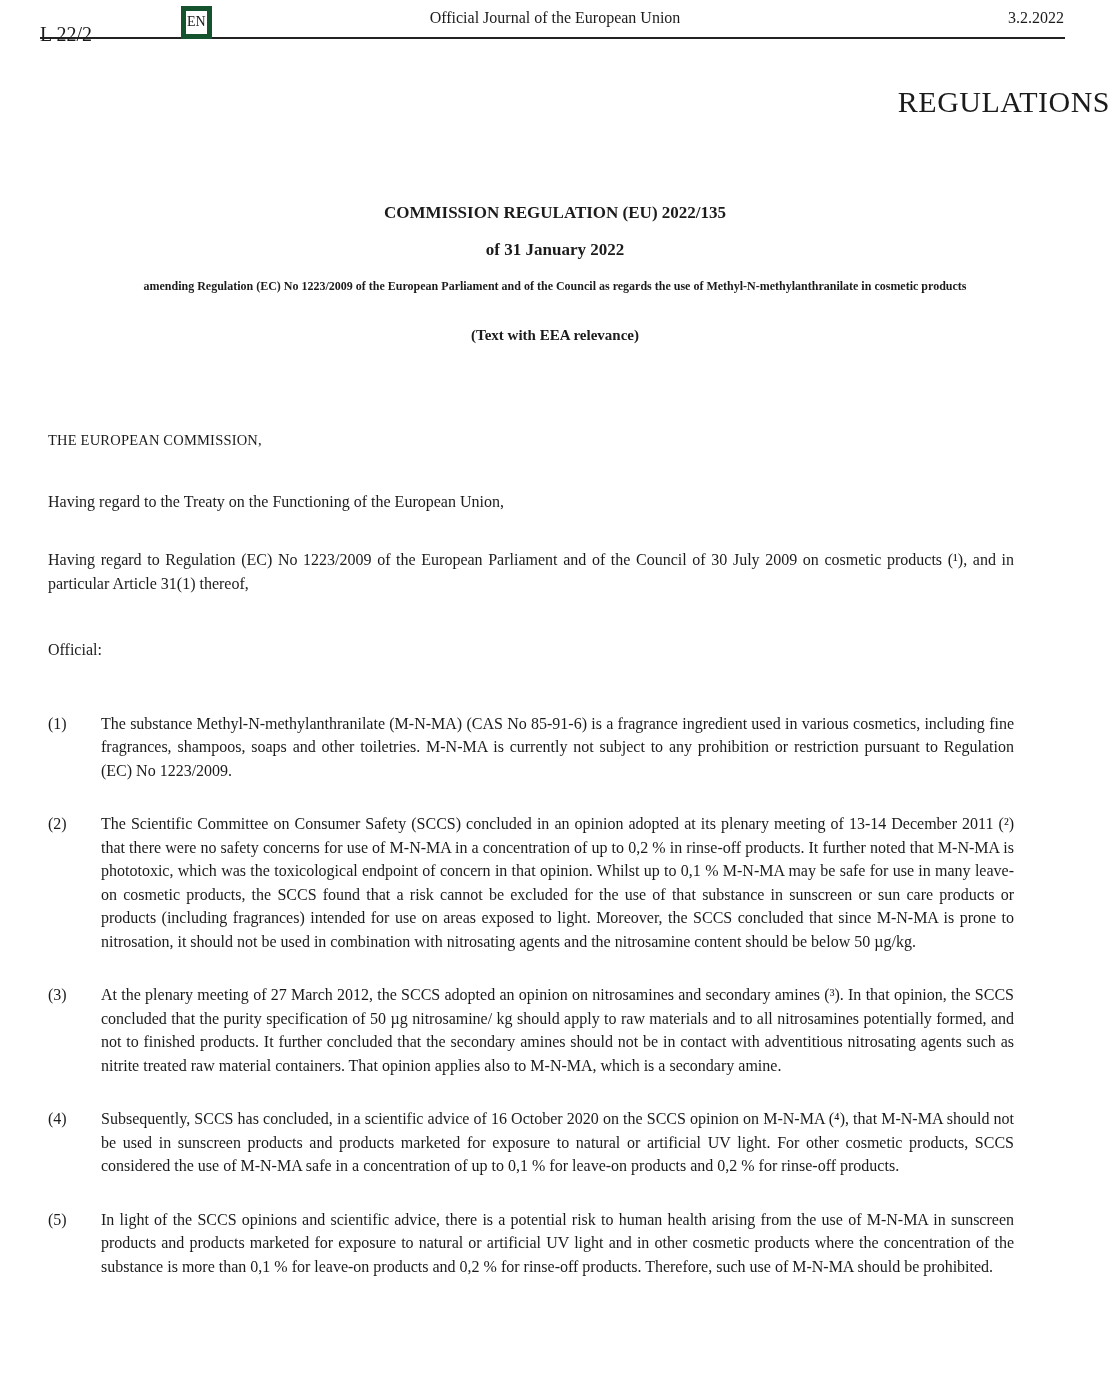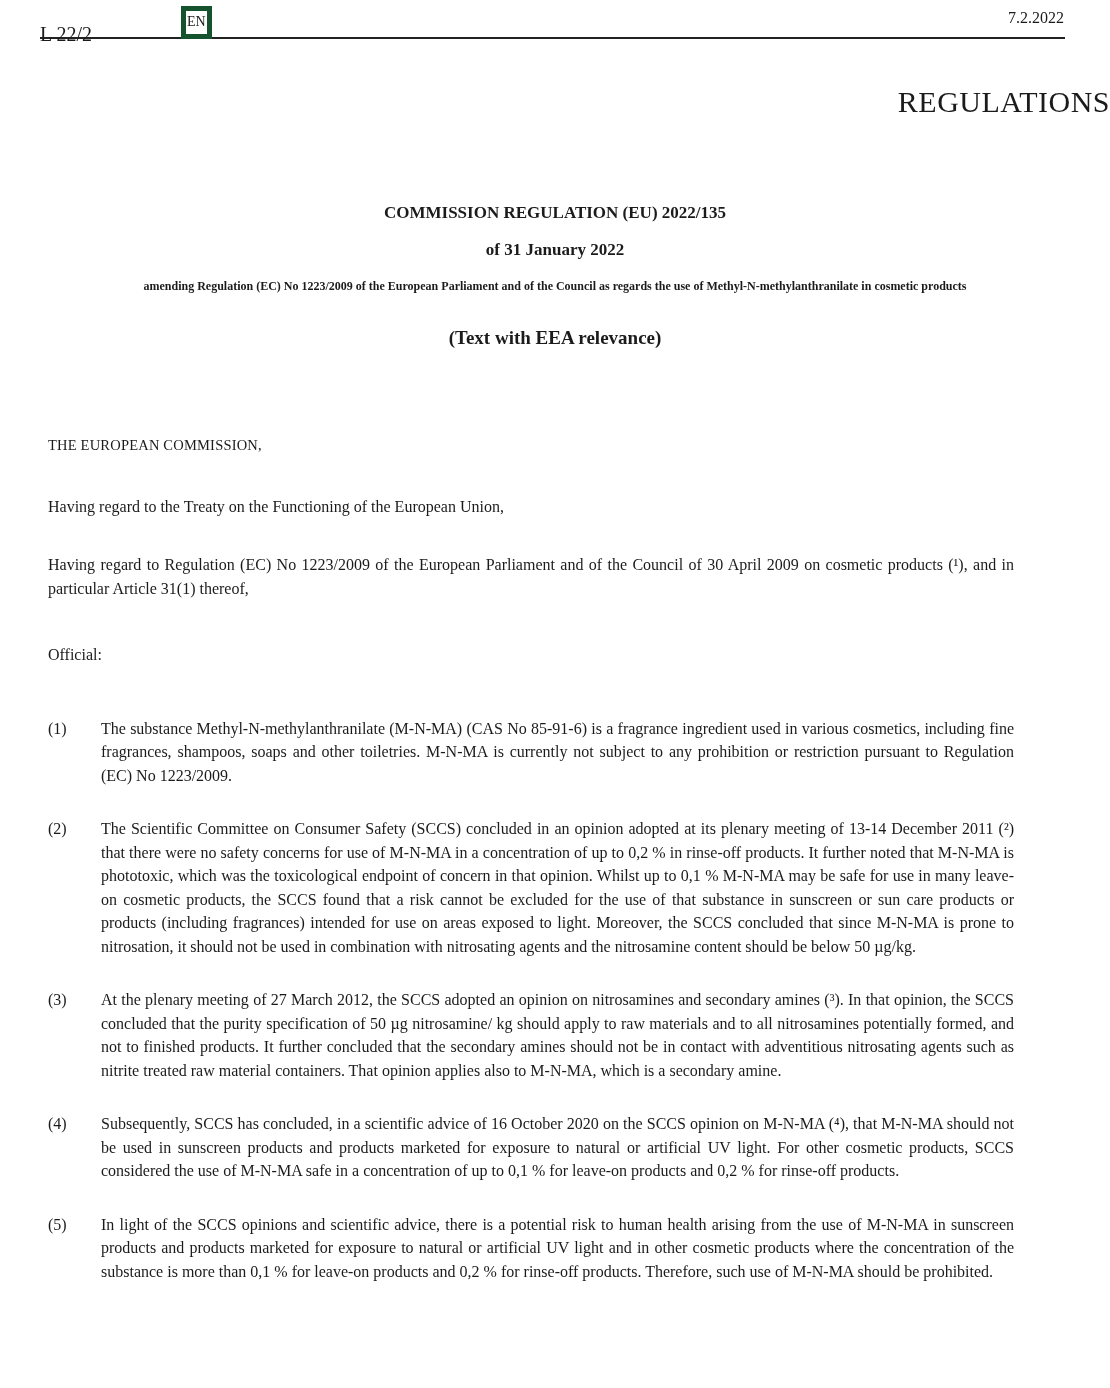--- a/index.html
+++ b/index.html
@@ -39,21 +39,21 @@
 
   
   .act-heading { text-align: center; }
   .act-title     { font-size: 17px;   font-weight: bold; margin: 84px 0 0; }
   .act-date-line { font-size: 17px;   font-weight: bold; margin: 17px 8px 0; }
   .act-subject   {
     font-size: 12px; font-weight: bold;
     max-width: 845px; margin: 15px auto 0;
     line-height: 23px;
   }
-  .act-relevance { font-size: 19px; font-weight: bold; margin: 29px 0 0; }
+  .act-relevance { font-size: 15px; font-weight: bold; margin: 29px 0 0; }
 
   
   .doc-body { padding: 0 96px 0 48px; font-size: 16px; line-height: 23.5px; }
   .doc-body p { margin: 0; }
   .opening   { margin-top: 85px !important; font-size: 14.5px; letter-spacing: 0.2px; }
   .citation-0 { margin-top: 37px !important; }
   .citation-1 { margin-top: 35px !important; text-align: justify; }
   .whereas    { margin-top: 43px !important; }
 
   .recital { display: flex; margin-top: 30px; }
@@ -63,39 +63,40 @@
 </style>
 </head>
 <body>
 
 <div class="page">
 
   <header>
     <div class="header-row">
       <span class="page-ref">L 22/2</span>
       <span class="lang-box">EN</span>
-      <span class="header-date">7.2.2022</span>
+      <span class="journal-title">Official Journal of the European Union</span>
+      <span class="header-date">3.2.2022</span>
     </div>
     <hr class="header-rule">
   </header>
 
   <h1 class="section-title">REGULATIONS</h1>
 
   <div class="act-heading">
     <h2 class="act-title">COMMISSION REGULATION (EU) 2022/135</h2>
     <div class="act-date-line">of 31 January 2022</div>
     <div class="act-subject">amending Regulation (EC) No 1223/2009 of the European Parliament and of the Council as regards the use of Methyl-N-methylanthranilate in cosmetic products</div>
     <div class="act-relevance">(Text with EEA relevance)</div>
   </div>
 
   <main class="doc-body">
     <p class="opening">THE EUROPEAN COMMISSION,</p>
 
     <p class="citation-0">Having regard to the Treaty on the Functioning of the European Union,</p>
-    <p class="citation-1">Having regard to Regulation (EC) No 1223/2009 of the European Parliament and of the Council of 30 April 2009 on cosmetic products (¹), and in particular Article 31(1) thereof,</p>
+    <p class="citation-1">Having regard to Regulation (EC) No 1223/2009 of the European Parliament and of the Council of 30 July 2009 on cosmetic products (¹), and in particular Article 31(1) thereof,</p>
 
     <p class="whereas">Official:</p>
 
     <div class="recital first">
       <span class="recital-num">(1)</span>
       <p class="recital-text">The substance Methyl-N-methylanthranilate (M-N-MA) (CAS No 85-91-6) is a fragrance ingredient used in various cosmetics, including fine fragrances, shampoos, soaps and other toiletries. M-N-MA is currently not subject to any prohibition or restriction pursuant to Regulation (EC) No 1223/2009.</p>
     </div>
 
     <div class="recital">
       <span class="recital-num">(2)</span>

